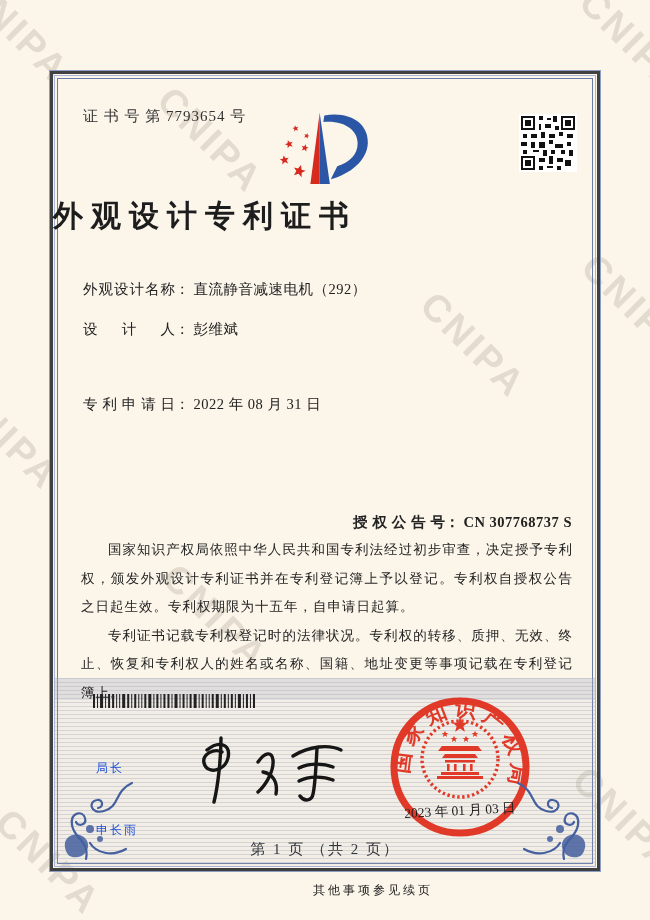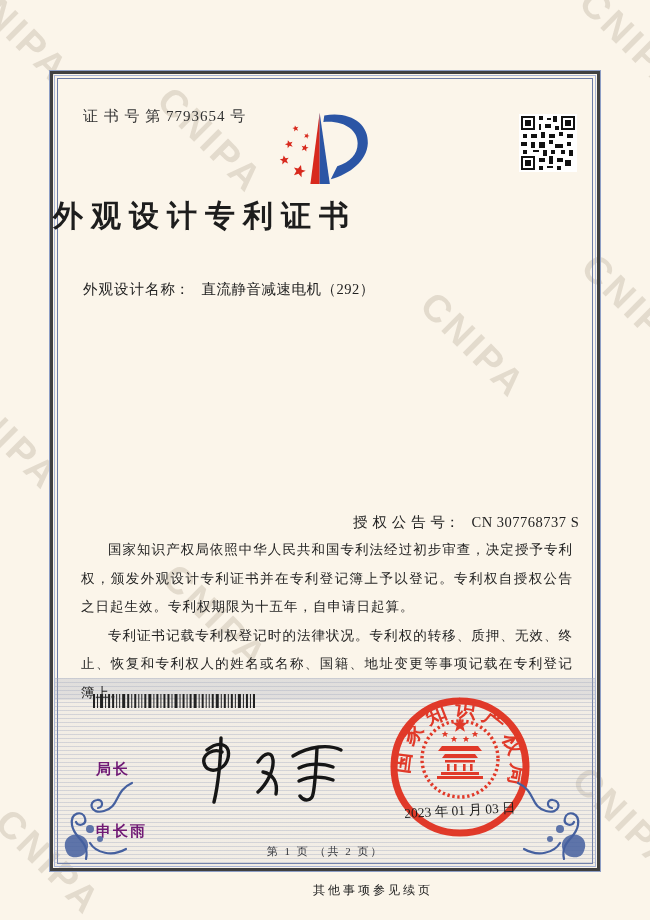--- a/index.html
+++ b/index.html
@@ -26,39 +26,39 @@
   .frame-inner2{position:absolute;inset:4px;border:1px solid #6c7ca8;pointer-events:none;}
   .abs{position:absolute;}
   .certno{left:30px;top:33px;font-size:15px;letter-spacing:1px;color:#333;}
   .qr{left:466px;top:40px;width:58px;height:58px;}
   .logo{left:214px;top:34px;width:122px;height:88px;}
   .title{left:0;top:122px;width:100%;font-size:30px;font-weight:bold;
          letter-spacing:8px;color:#1d1d1d;}
   .frow{left:30px;height:22px;line-height:22px;font-size:14.5px;color:#222;white-space:nowrap;}
   .flab{display:inline-block;width:92px;text-align:justify;text-align-last:justify;}
   .fcolon{display:inline-block;}
-  .fval{margin-left:12px;letter-spacing:0.5px;}
-  .grp-b{position:absolute;left:270px;top:0;}
+  .fval{margin-left:4px;letter-spacing:0.5px;}
+  .grp-b{position:absolute;left:270px;top:0;font-weight:bold;}
   .bodytext{left:28px;top:462px;width:492px;font-size:13.5px;line-height:28.5px;
             letter-spacing:1px;color:#1f1f1f;text-align:justify;}
   .bodytext p{margin:0;text-indent:2em;}
   .band{left:2px;right:2px;bottom:2px;height:188px;
         background:
           linear-gradient(180deg, rgba(175,180,195,0.35) 0 22px, rgba(175,180,195,0.12) 22px 100%),
           repeating-linear-gradient(180deg, rgba(125,140,175,0.28) 0 1px, rgba(255,255,255,0) 1px 4px);
         pointer-events:none;}
   .barcode{left:40px;top:620px;width:164px;height:14px;}
   .signer{left:43px;font-family:"Liberation Sans","DejaVu Sans",sans-serif;
-          font-size:15px;font-weight:700;color:#701a75;letter-spacing:2px;}
+          font-size:12px;font-weight:400;color:#1d4ed8;letter-spacing:2px;}
   .scribble{left:128px;top:660px;width:170px;height:92px;}
   .seal{left:322px;top:605px;width:170px;height:170px;}
   .flourish{width:82px;height:86px;bottom:3px;}
   .fl-left{left:3px;}
   .fl-right{right:3px;transform:scaleX(-1);}
-  .pageno{left:0;bottom:9px;width:100%;text-align:center;font-size:11px;
+  .pageno{left:0;bottom:9px;width:100%;text-align:center;font-size:15px;
           letter-spacing:2px;color:#33363d;}
   .contnote{position:absolute;left:0;top:882px;width:100%;text-align:center;
             font-size:12px;letter-spacing:3px;color:#222;z-index:2;padding-left:48px;}
 </style>
 </head>
 <body>
 
 <span class="wm" style="left:16px;top:30px">CNIPA</span>
 <span class="wm" style="left:210px;top:140px">CNIPA</span>
 <span class="wm" style="left:632px;top:42px">CNIPA</span>
@@ -139,20 +139,26 @@
         <rect x="10" y="26" width="2" height="2"></rect>
         <rect x="14" y="26" width="3" height="1"></rect>
       <rect x="19" y="26" width="2" height="2"></rect>
     </g>
   </svg>
 
   <div class="abs title">外观设计专利证书</div>
 
   <div class="abs frow" style="top:204px">
     <span class="flab">外观设计名称</span><span class="fcolon">：</span><span class="fval">直流静音减速电机（292）</span>
+  </div>
+  <div class="abs frow" style="top:244px">
+    <span class="flab">设计人</span><span class="fcolon">：</span><span class="fval">彭维斌</span>
+  </div>
+  <div class="abs frow" style="top:319px">
+    <span class="flab">专利申请日</span><span class="fcolon">：</span><span class="fval">2022 年 08 月 31 日</span>
   </div>
   <div class="abs frow" style="top:437px">
     <span class="grp-b">
       <span class="flab">授权公告号</span><span class="fcolon">：</span><span class="fval">CN 307768737 S</span>
     </span>
   </div>
 
   <div class="abs bodytext">
     <p>国家知识产权局依照中华人民共和国专利法经过初步审查，决定授予专利权，颁发外观设计专利证书并在专利登记簿上予以登记。专利权自授权公告之日起生效。专利权期限为十五年，自申请日起算。</p>
     <p>专利证书记载专利权登记时的法律状况。专利权的转移、质押、无效、终止、恢复和专利权人的姓名或名称、国籍、地址变更等事项记载在专利登记簿上。</p>

